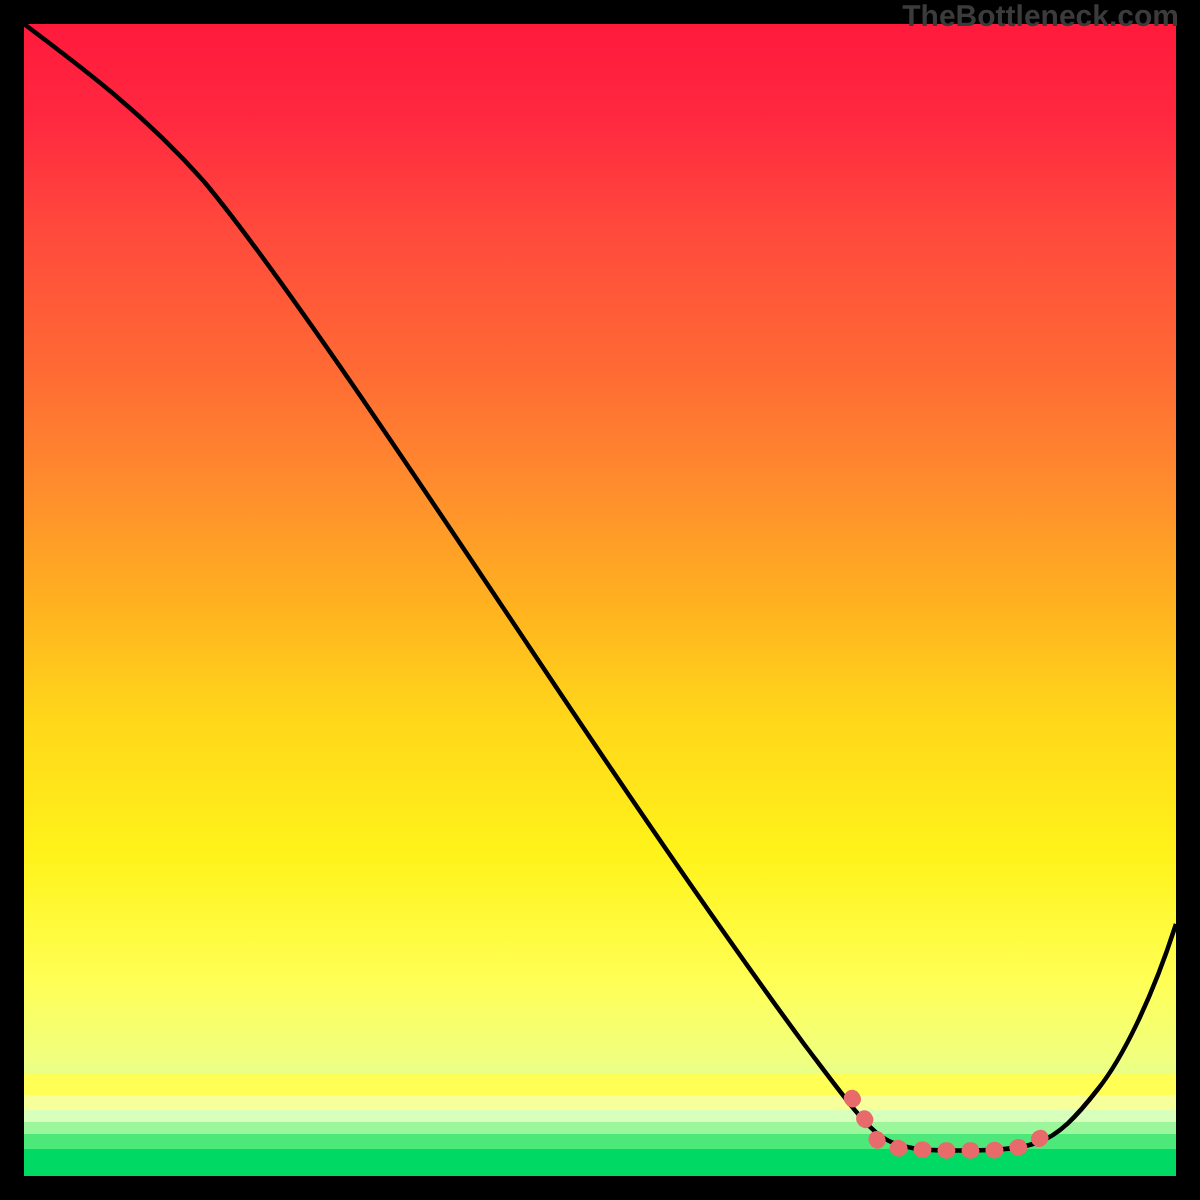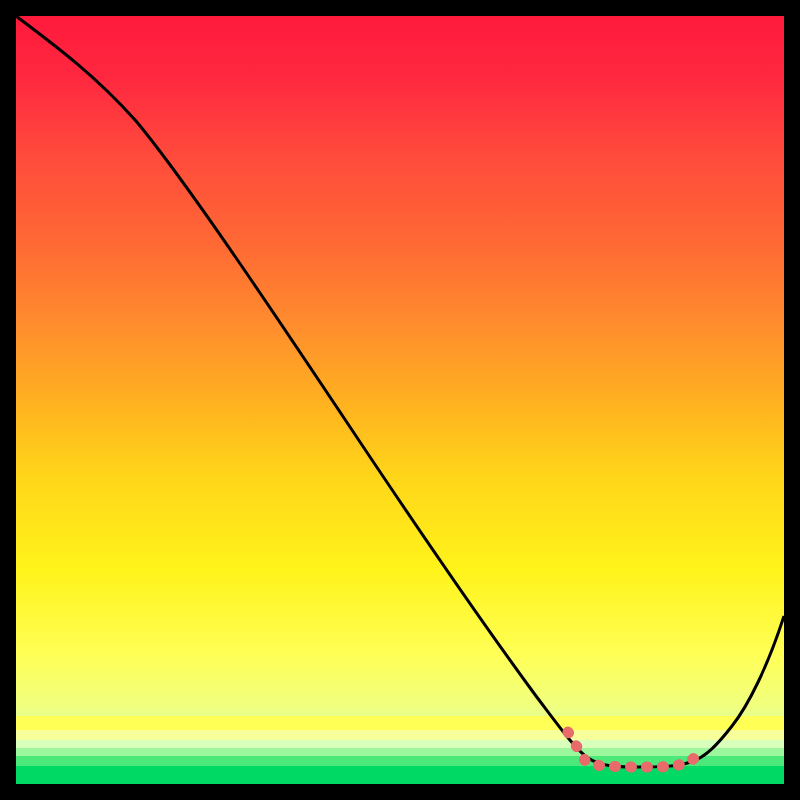--- a/index.html
+++ b/index.html
@@ -27,14 +27,15 @@
   <div class="band b5"></div>
   <div class="band b4"></div>
   <div class="band b3"></div>
   <div class="band b2"></div>
   <div class="band b1"></div>
   <svg width="768" height="768" viewBox="0 0 768 768">
    <path d="M 0 0 C 40 30 80 60 120 105 C 170 165 260 300 340 420 C 420 540 470 612 520 680 C 545 713 560 734 572 742 C 584 750 600 751 620 751 C 640 751 660 751 675 746 C 690 741 702 728 716 710 C 732 690 752 650 768 600" stroke="#000" stroke-width="3" fill="none"></path>
    <path d="M 552 716 L 570 746 L 585 750 L 615 751 L 645 751 L 670 748 L 684 738" stroke="#e86a6a" stroke-width="11" stroke-linecap="round" stroke-linejoin="round" stroke-dasharray="1 15" fill="none"></path>
   </svg>
  </div>
+ <div class="src">TheBottleneck.com</div>
 
 </div>
 
 </body></html>

